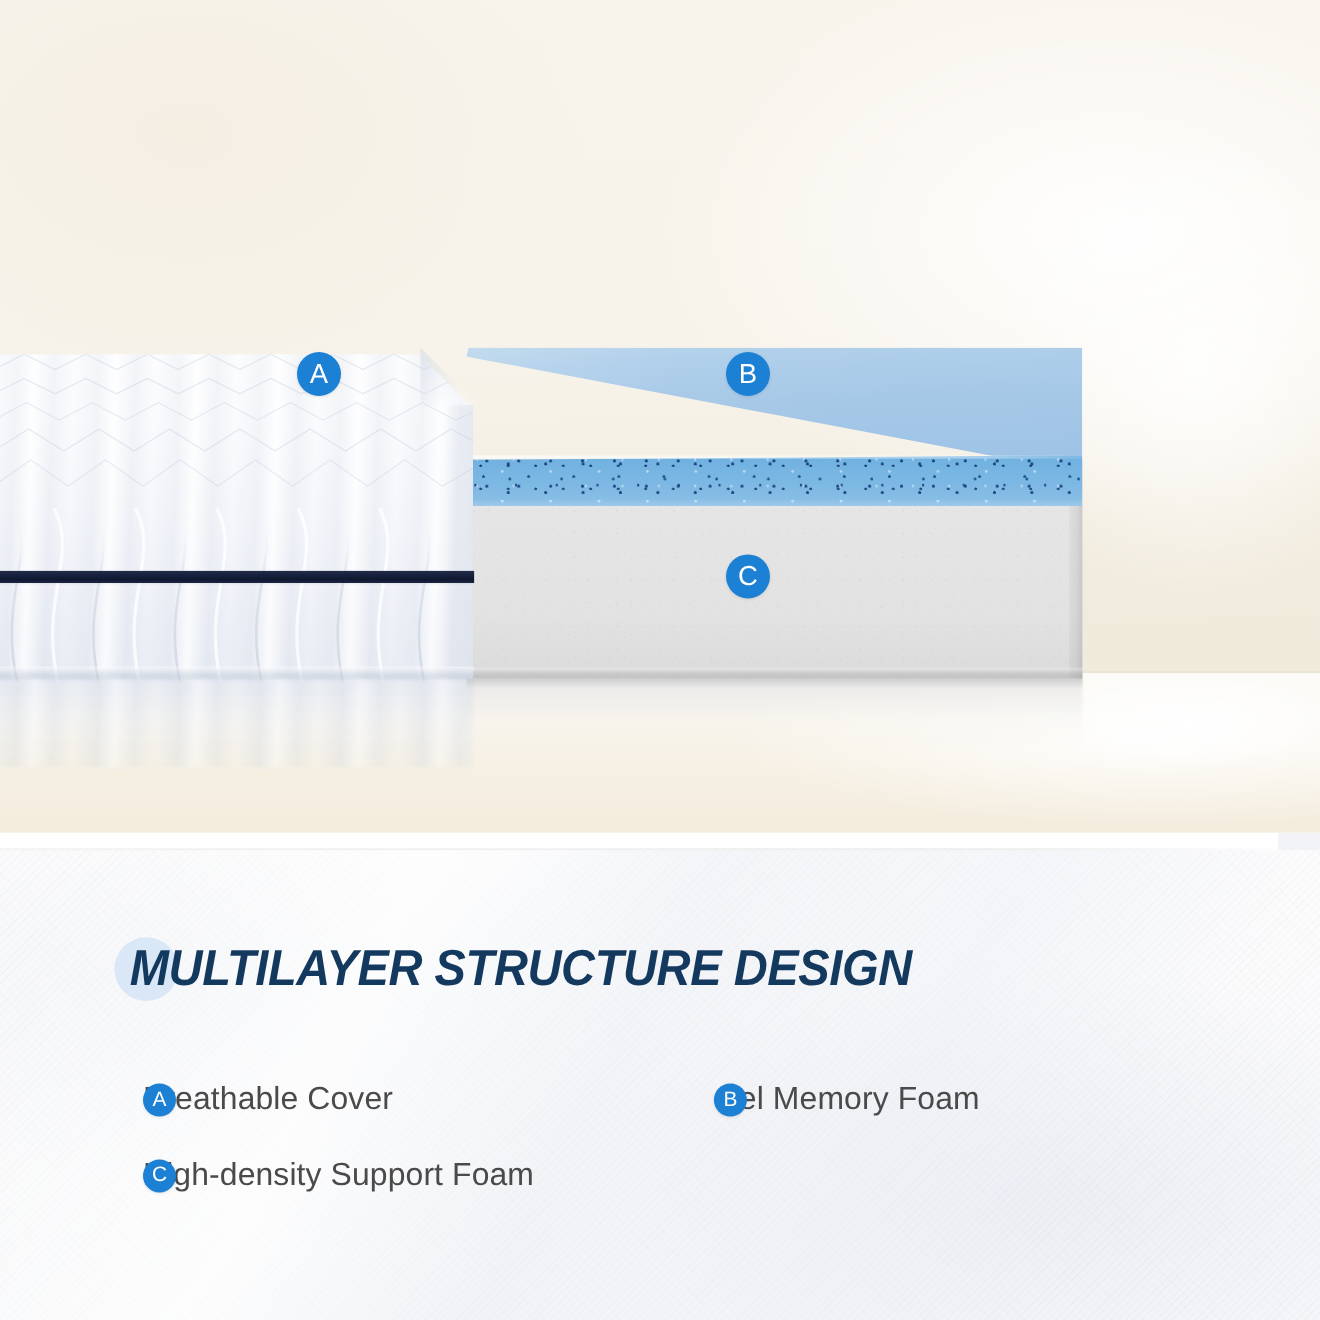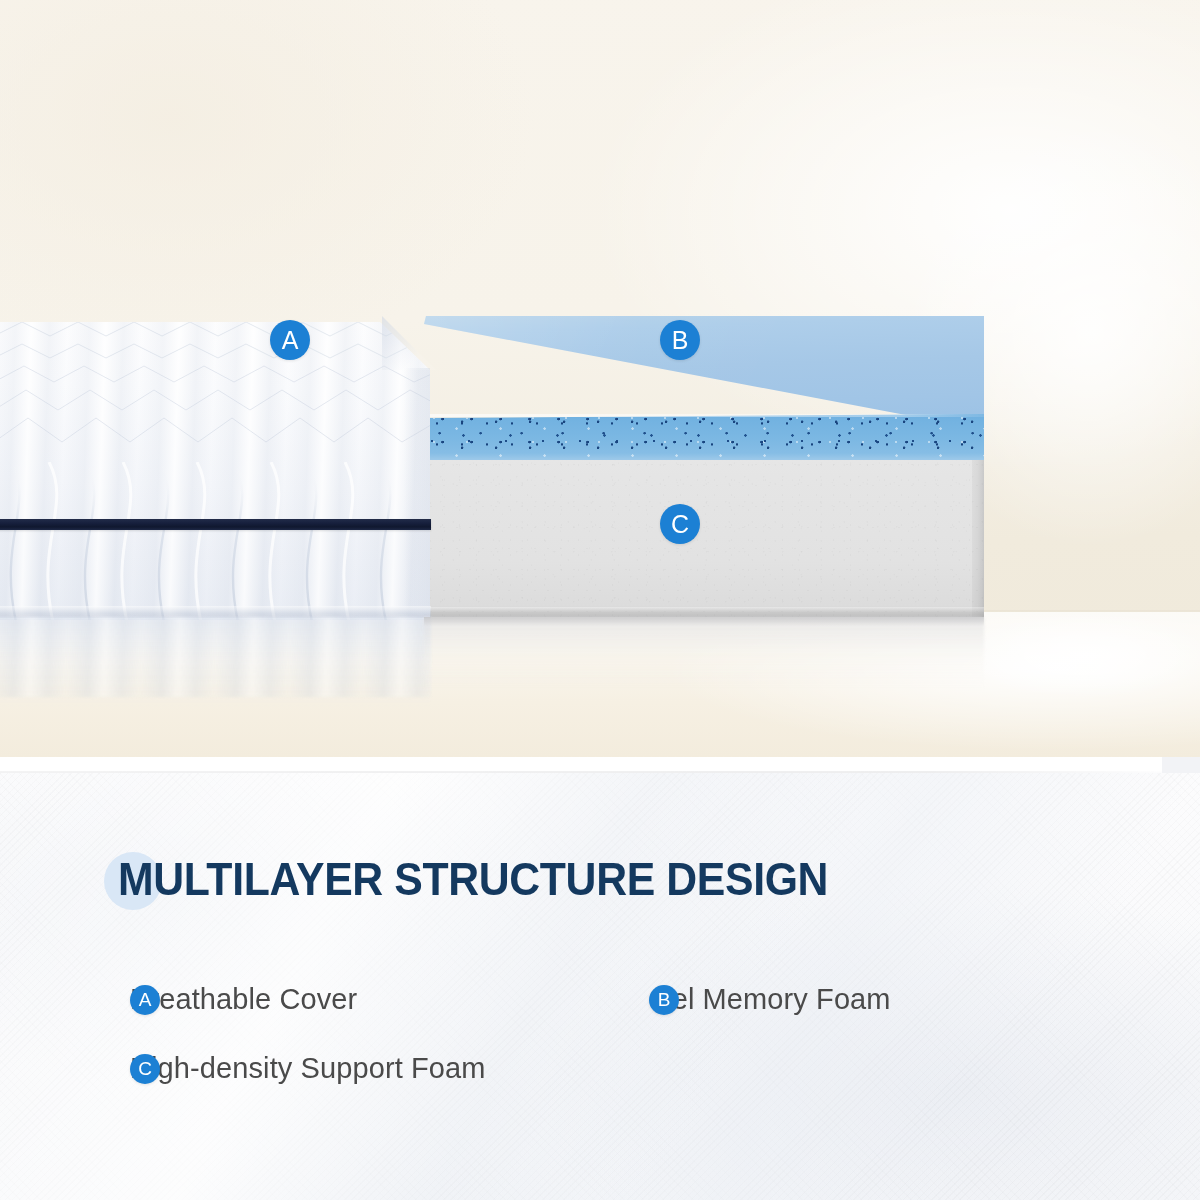--- a/index.html
+++ b/index.html
@@ -299,20 +299,21 @@
     pointer-events: none;
   }
 
   
   #title-wrap {
     position: absolute;
     left: 118px; top: 848px;
     height: 62px;
     display: flex;
     align-items: center;
+    font-style: italic;
   }
   .title-ellipse {
     position: absolute;
     left: -14px; top: 4px;
     width: 58px; height: 58px;
     border-radius: 50%;
     background: #d9e7f6;
   }
   #page-title {
     position: relative;

